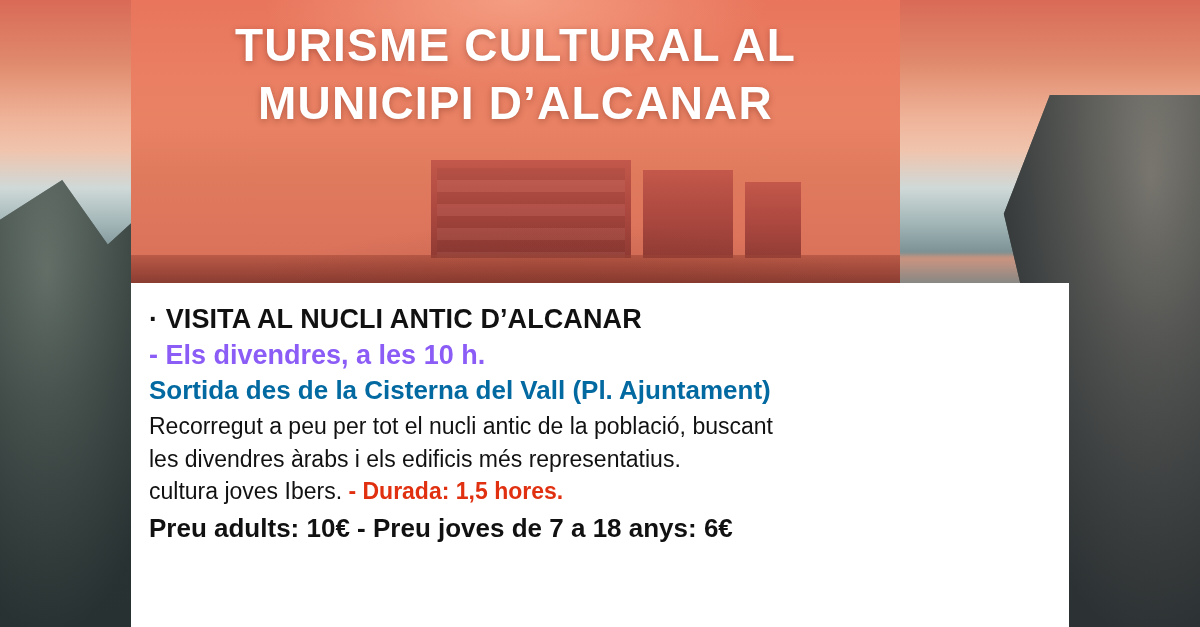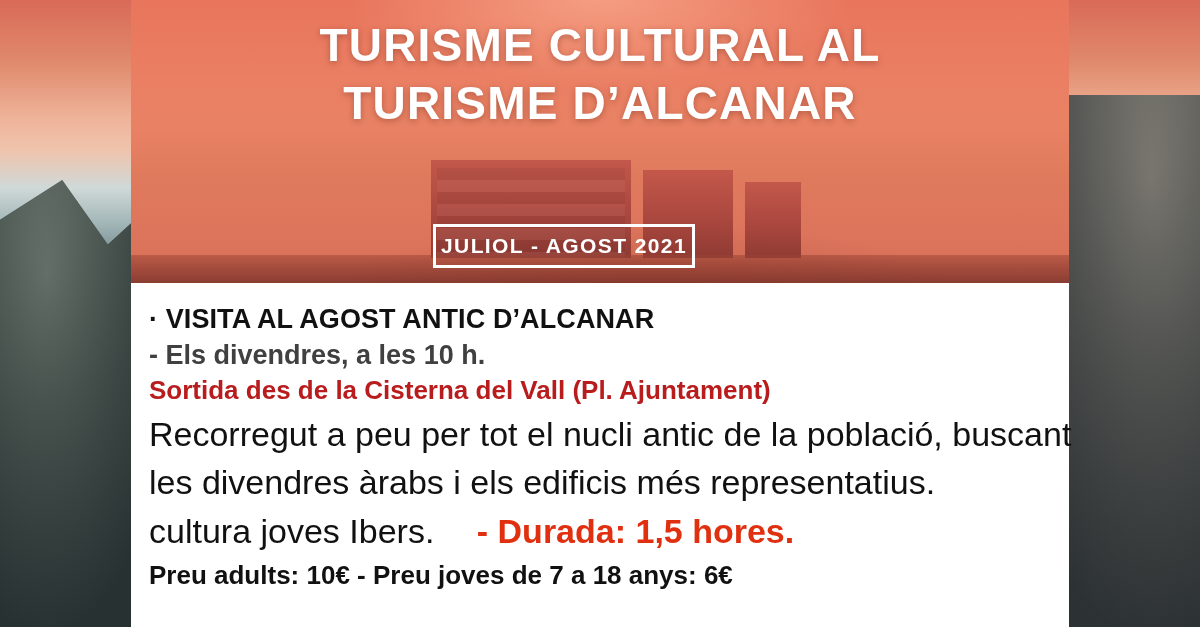--- a/index.html
+++ b/index.html
@@ -96,21 +96,21 @@
     width: 938px;
     bottom: 0;
     background: #ffffff;
   }
 
   
   .header {
     position: absolute;
     left: 131px;
     top: 0;
-    width: 938px;
+    width: 769px;
     height: 283px;
     overflow: hidden;
     background: #e8745a;
   }
   .header-photo {
     position: absolute;
     inset: 0;
     background:
       linear-gradient(to bottom,
         #e8755c 0%,
@@ -199,38 +199,38 @@
     font-size: 27px;
     line-height: 1.32;
     letter-spacing: .1px;
     color: #111111;
     white-space: nowrap;
   }
   .line-red {
     font-weight: 700;
     font-size: 27px;
     line-height: 1.32;
-    color: #404040;
+    color: #8b5cf6;
     white-space: nowrap;
   }
   .line-sub {
     font-weight: 700;
     font-size: 26px;
     line-height: 1.34;
-    color: #b91c1c;
+    color: #0369a1;
     white-space: nowrap;
   }
   .para {
-    font-size: 34px;
+    font-size: 23px;
     line-height: 1.42;
     color: #111111;
     margin-top: 2px;
   }
   .para .seg { display: block; white-space: nowrap; }
-  .red-inline { color: #e03010; font-weight: 700; margin-left: 33px; }
+  .red-inline { color: #e03010; font-weight: 700; }
   .price-line {
     font-weight: 700;
     font-size: 26px;
     line-height: 1.34;
     color: #111111;
     margin-top: 3px;
     white-space: nowrap;
   }
 </style>
 </head>
@@ -249,32 +249,29 @@
   <div class="header">
     <div class="header-photo">
       <div class="ruin r1"></div>
       <div class="ruin r2"></div>
       <div class="ruin r3"></div>
       <div class="ruin-ground"></div>
     </div>
 
     <div class="header-title">
       <span class="line">TURISME CULTURAL AL</span>
-      <span class="line">TURISME D’ALCANAR</span>
+      <span class="line">MUNICIPI D’ALCANAR</span>
     </div>
 
-    <div class="date-box">
-      <span>JULIOL - AGOST 2021</span>
-    </div>
   </div>
 
   <div class="card">
     <div class="body">
 
-      <div class="line-strong">· VISITA AL AGOST ANTIC D’ALCANAR</div>
+      <div class="line-strong">· VISITA AL NUCLI ANTIC D’ALCANAR</div>
 
       <div class="line-red">- Els divendres, a les 10 h.</div>
 
       <div class="line-sub">Sortida des de la Cisterna del Vall (Pl. Ajuntament)</div>
 
       <div class="para">
         <span class="seg">Recorregut a peu per tot el nucli antic de la població, buscant</span>
         <span class="seg">les divendres àrabs i els edificis més representatius.</span>
         <span class="seg"><span>cultura joves Ibers. </span><span class="red-inline">- Durada: 1,5 hores.</span></span>
       </div>

